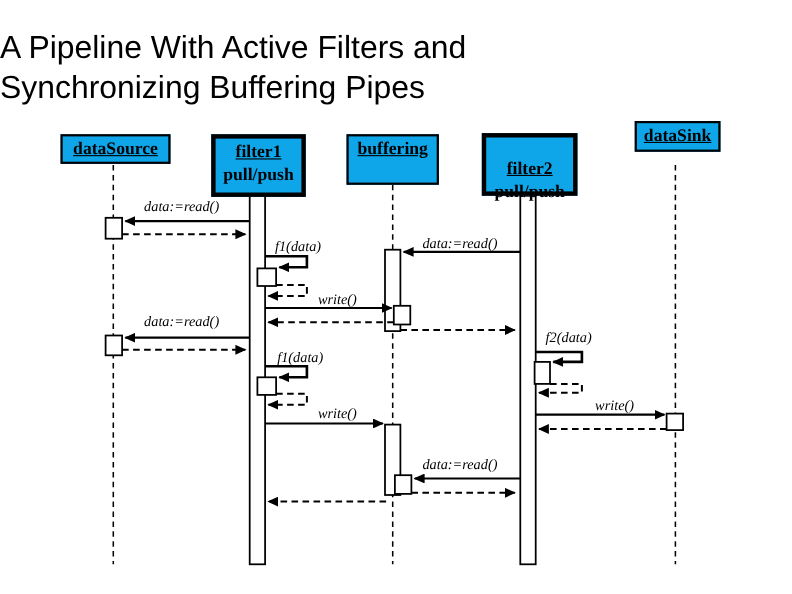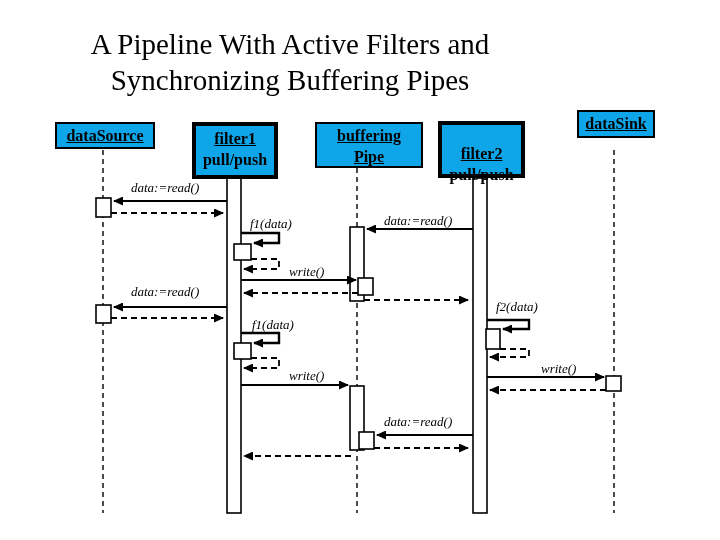--- a/index.html
+++ b/index.html
@@ -8,22 +8,22 @@
     width: 720px;
     height: 540px;
     background: #ffffff;
     overflow: hidden;
     font-family: "Liberation Serif", serif;
     color: #000;
   }
   #title {
     position: absolute;
     top: 26px; left: 0; width: 580px;
-    text-align: center;
-    font-family: Liberation Serif, serif;
+    text-align: left;
+    font-family: Liberation Sans, sans-serif;
     font-size: 29px;
     line-height: 36px;
     color: #000;
     white-space: nowrap;
   }
   .head-box {
     position: absolute;
     box-sizing: border-box;
     background: #0ea5e9;
     border: 2px solid #000;
@@ -121,23 +121,22 @@
 
   <div class="head-box" style="left:55px; top:122px; width:100px; height:27px; line-height:24px;">
     <span class="uline">dataSource</span>
   </div>
 
   <div class="head-box thick" style="left:192px; top:122px; width:86px; height:57px; padding-top:2px;">
     <div class="uline">filter1</div>
     <div class="plain">pull/push</div>
   </div>
 
-  <div class="head-box" style="left:315px; top:122px; width:108px; height:46px; padding-top:1px;">
+  <div class="head-box" style="left:315px; top:122px; width:84px; height:46px; padding-top:1px;">
     <div class="uline">buffering</div>
-    <div class="uline">Pipe</div>
   </div>
 
   <div class="head-box thick" style="left:438px; top:121px; width:87px; height:57px; padding-top:18px;">
     <div class="uline">filter2</div>
     <div class="plain">pull/push</div>
   </div>
 
   <div class="head-box" style="left:577px; top:110px; width:78px; height:28px; line-height:23px;">
     <span class="uline">dataSink</span>
   </div>

